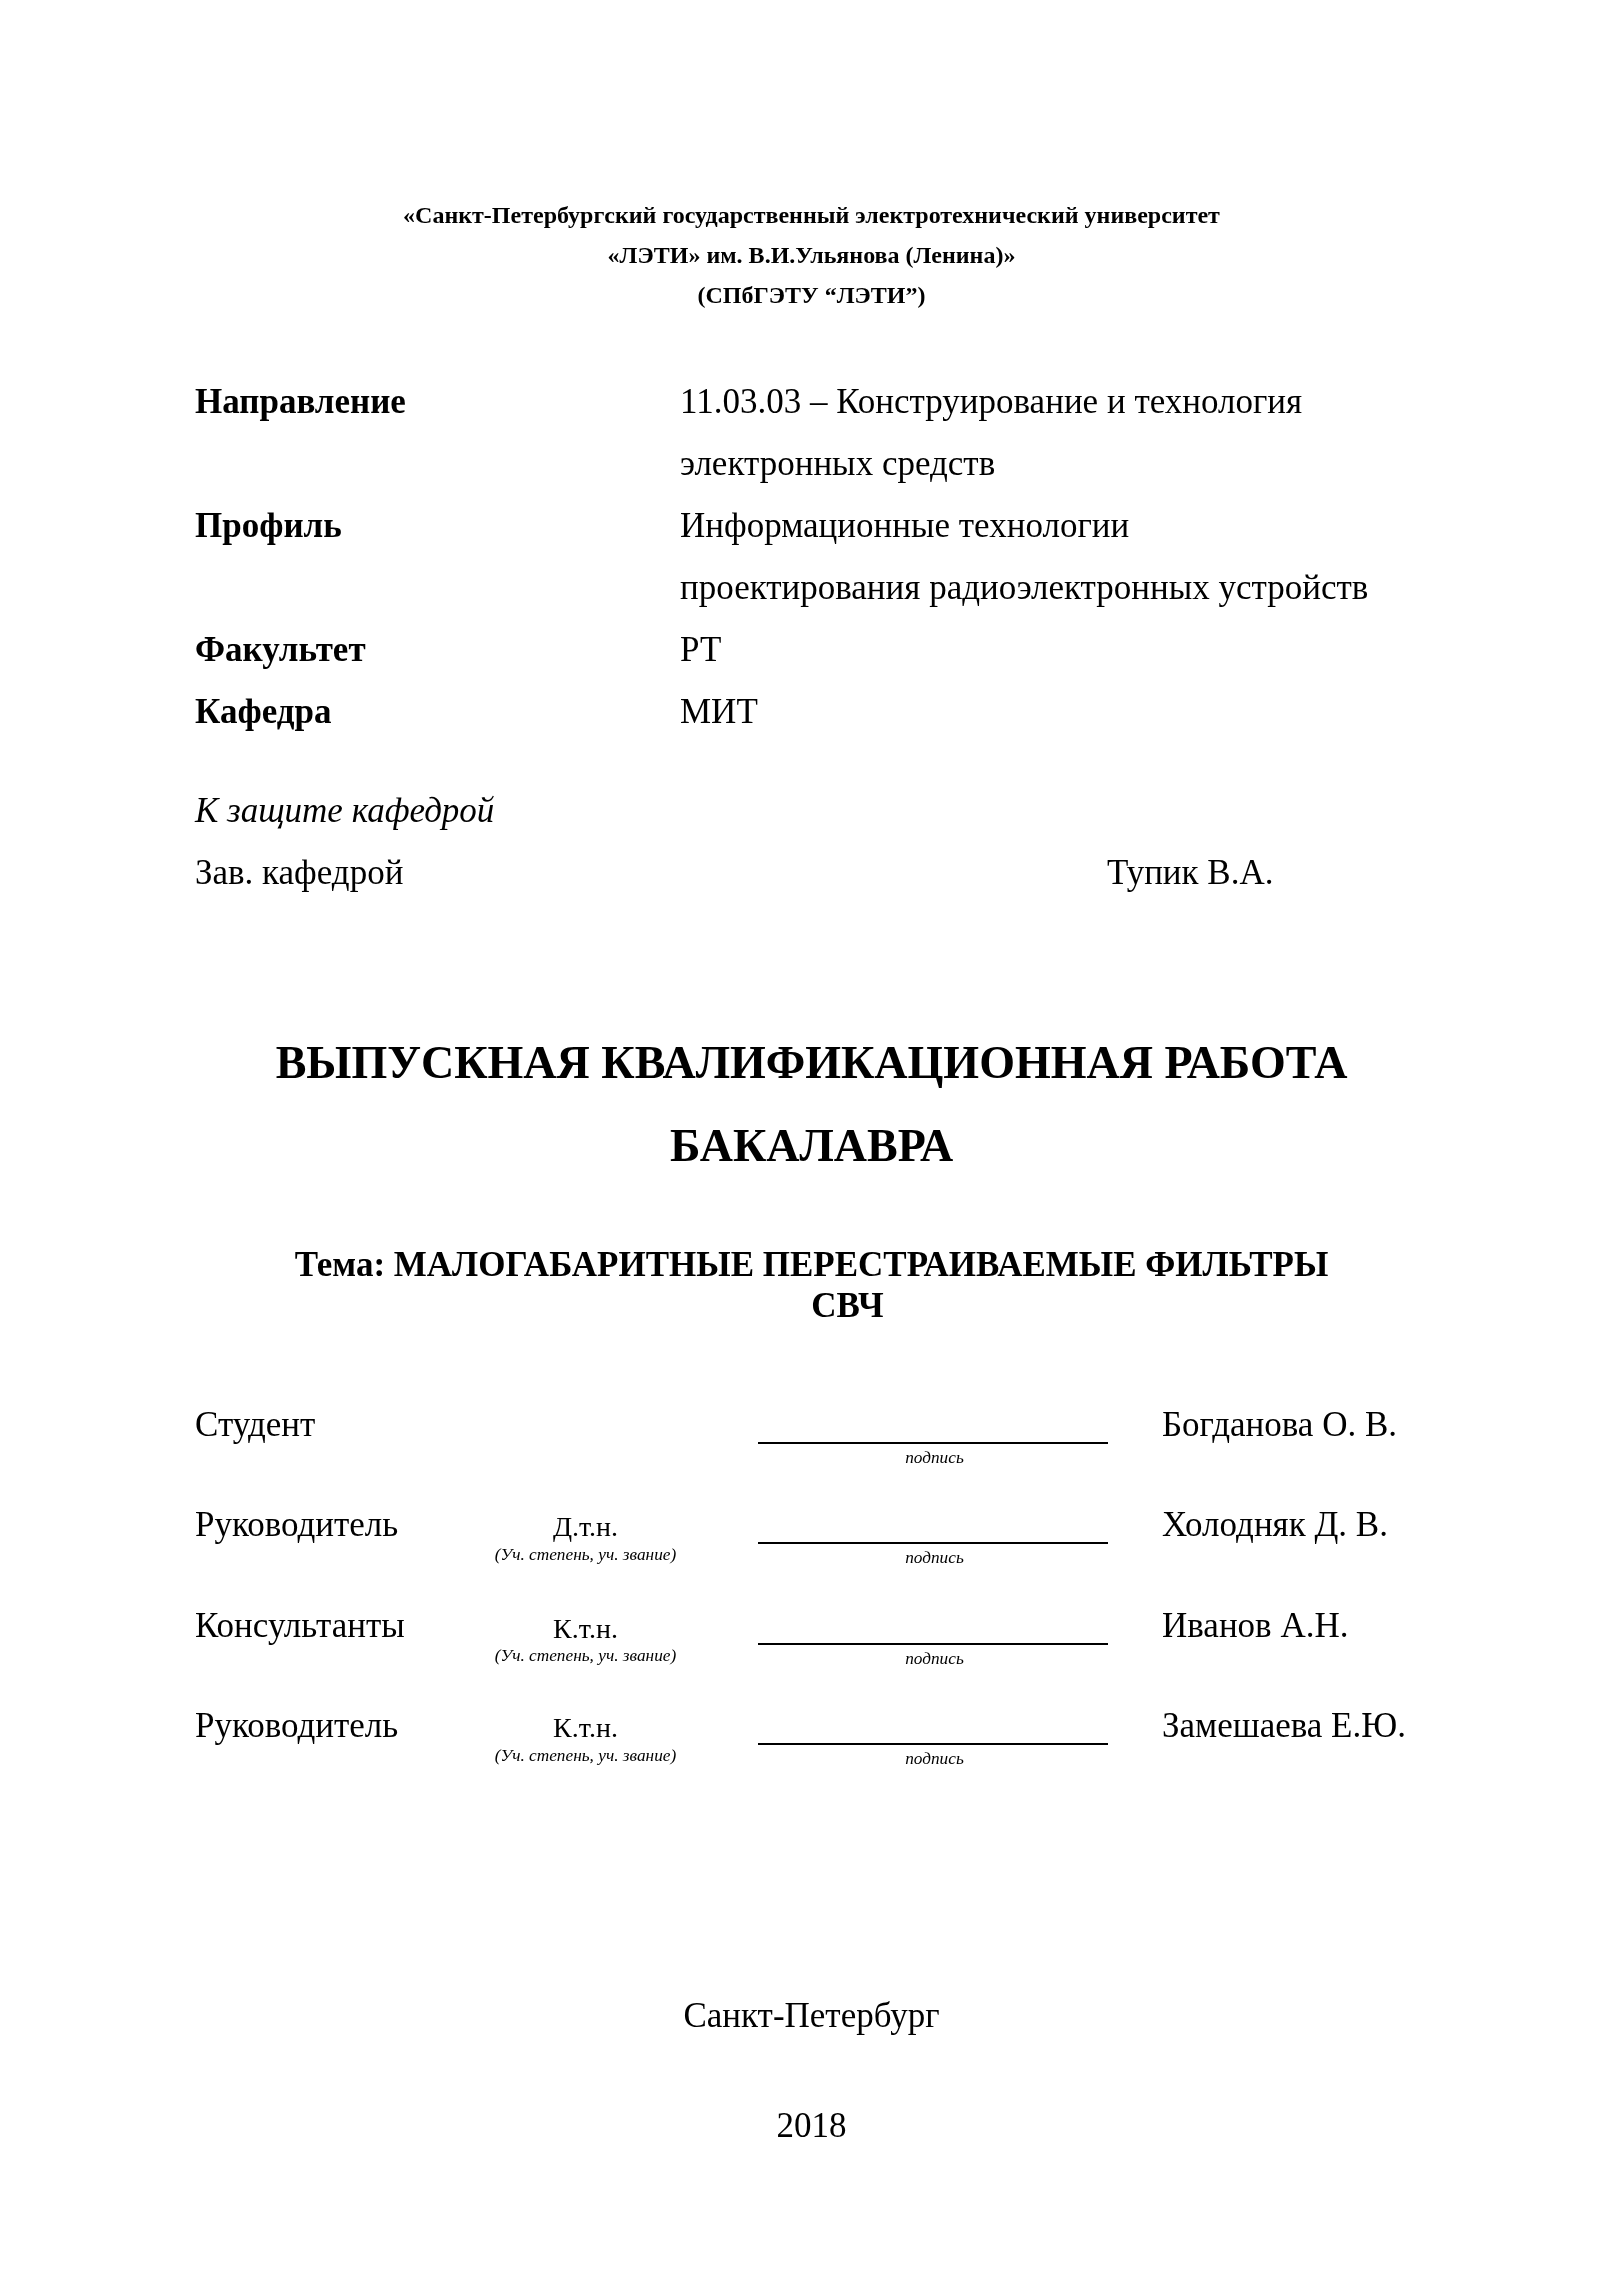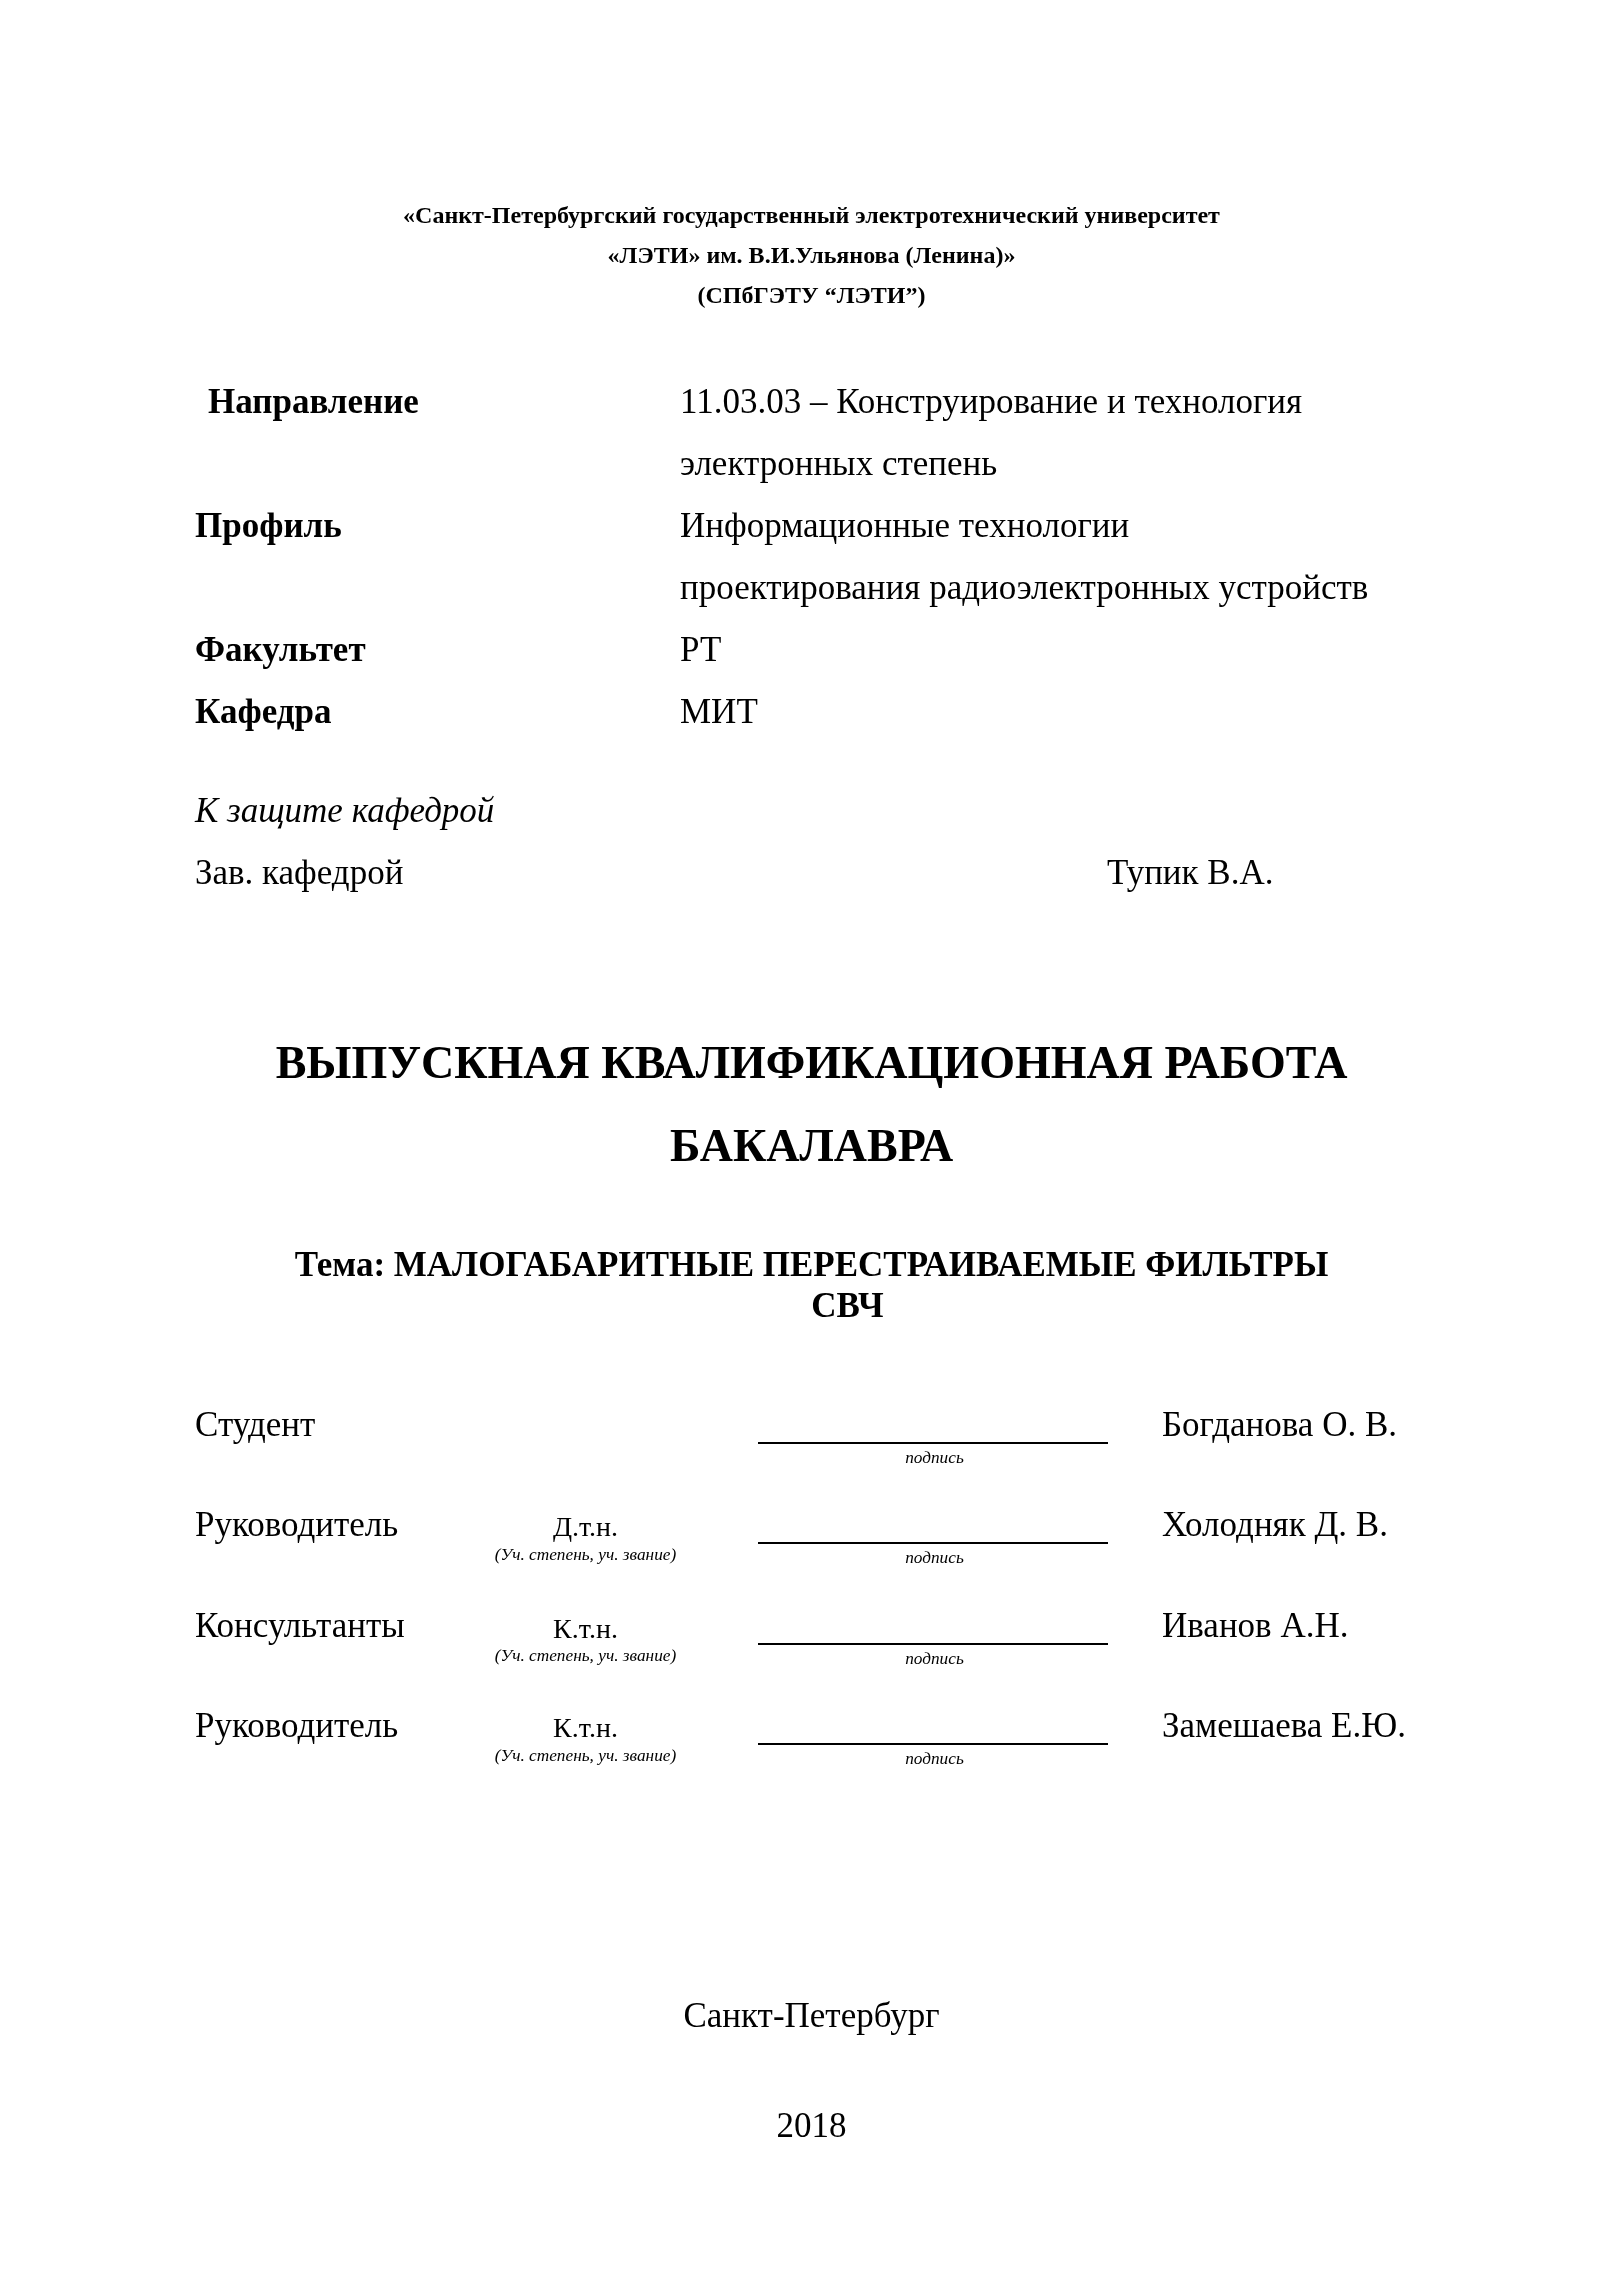--- a/index.html
+++ b/index.html
@@ -19,23 +19,23 @@
     .sig-cap { width: 345px; text-align: center; font-style: italic; font-size: 17.3px; }
     .center { left: 0; width: 1623px; text-align: center; font-size: 35px; }
   </style>
 </head>
 <body>
 
 <div class="abs univ" style="top:196px;">«Санкт-Петербургский государственный электротехнический университет</div>
 <div class="abs univ" style="top:236px;">«ЛЭТИ» им. В.И.Ульянова (Ленина)»</div>
 <div class="abs univ" style="top:276px;">(СПбГЭТУ “ЛЭТИ”)</div>
 
-<div class="abs label" style="left:195px; top:382px;margin-left:13px;">Направление</div>
+<div class="abs label" style="left:195px; top:382px;">Направление</div>
 <div class="abs val" style="left:680px; top:382px;">11.03.03 – Конструирование и технология</div>
-<div class="abs val" style="left:680px; top:444px;">электронных степень</div>
+<div class="abs val" style="left:680px; top:444px;">электронных средств</div>
 
 <div class="abs label" style="left:195px; top:506px;">Профиль</div>
 <div class="abs val" style="left:680px; top:506px;">Информационные технологии</div>
 <div class="abs val" style="left:680px; top:568px;">проектирования радиоэлектронных устройств</div>
 
 <div class="abs label" style="left:195px; top:630px;">Факультет</div>
 <div class="abs val" style="left:680px; top:630px;">РТ</div>
 
 <div class="abs label" style="left:195px; top:692px;">Кафедра</div>
 <div class="abs val" style="left:680px; top:692px;">МИТ</div>

